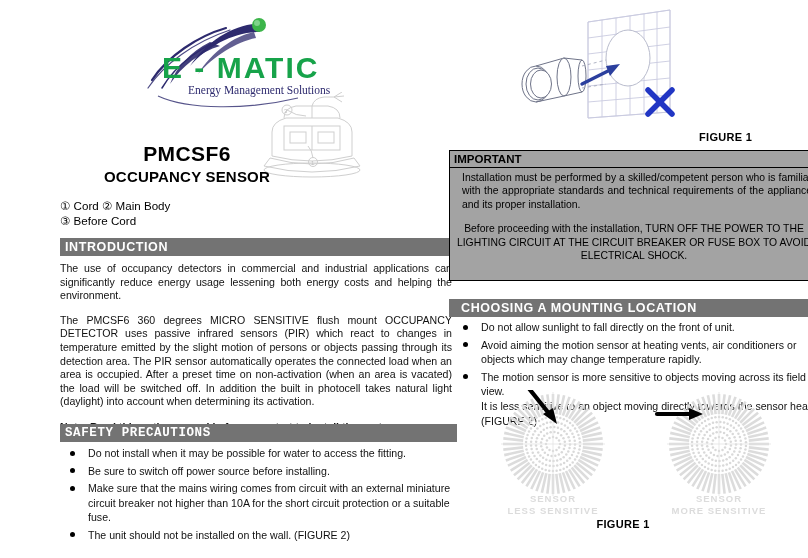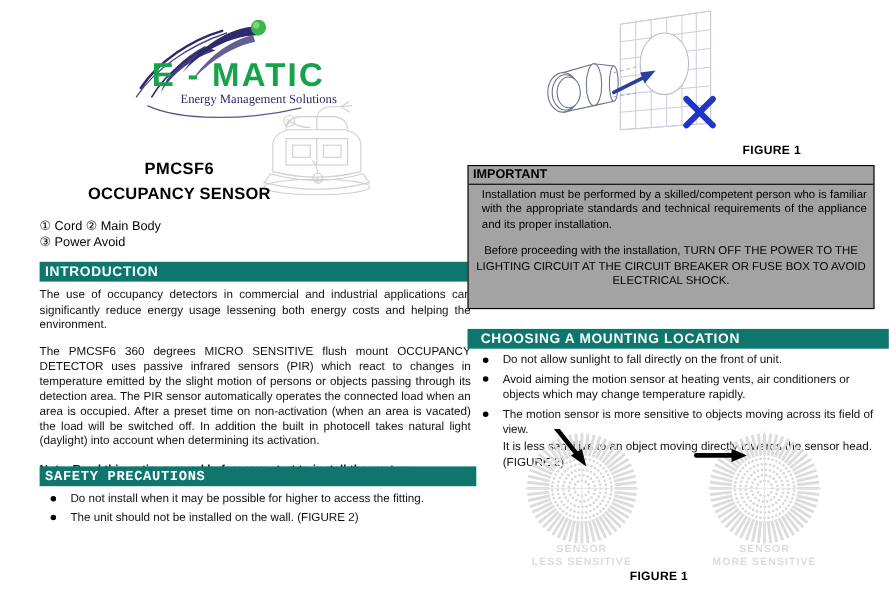--- a/index.html
+++ b/index.html
@@ -11,39 +11,40 @@
     width: 808px;
     height: 558px;
     position: relative;
     font-family: "Liberation Sans", sans-serif;
     color: #000000;
     overflow: hidden;
   }
   .page {
     position: absolute;
     inset: 0;
+    margin-left: 24px;
   }
 
   
   .col-left {
     position: absolute;
     left: 18px;
     top: 0;
     width: 392px;
     height: 558px;
   }
   .col-right {
     position: absolute;
     left: 421px;
     top: 0;
     width: 376px;
     height: 558px;
   }
   .band {
-    background: #0f766e;
+    background: #737373;
     color: #ffffff;
     font-weight: bold;
     font-size: 12.5px;
     letter-spacing: 0.6px;
     padding: 2px 0 2px 5px;
     line-height: 14px;
   }
   .body-text {
     font-size: 10.6px;
     line-height: 13.6px;
@@ -86,21 +87,21 @@
 
   
   .title-block {
     position: absolute;
     left: 40px;
     top: 142px;
     width: 210px;
     text-align: center;
   }
   .model-name {
-    font-size: 15px;
+    font-size: 21px;
     font-weight: bold;
     letter-spacing: 0.4px;
     line-height: 24px;
   }
   .product-name {
     font-size: 15px;
     font-weight: bold;
     letter-spacing: 0.2px;
     line-height: 20px;
     margin-top: 1px;
@@ -267,33 +268,35 @@
       </svg>
     </div>
 
     <div class="title-block">
       <div class="model-name">PMCSF6</div>
       <div class="product-name">OCCUPANCY SENSOR</div>
     </div>
 
     <div class="parts-legend">
       <div>① Cord ② Main Body</div>
-      <div>③ Power Avoid</div>
+      <div>③ Before Cord</div>
     </div>
 
     <div class="band sec-intro-band">INTRODUCTION</div>
     <div class="sec-intro-body body-text">
       <p>The use of occupancy detectors in commercial and industrial applications can significantly reduce energy usage lessening both energy costs and helping the environment.</p>
       <p>The PMCSF6 360 degrees MICRO SENSITIVE flush mount OCCUPANCY DETECTOR uses passive infrared sensors (PIR) which react to changes in temperature emitted by the slight motion of persons or objects passing through its detection area. The PIR sensor automatically operates the connected load when an area is occupied. After a preset time on non-activation (when an area is vacated) the load will be switched off. In addition the built in photocell takes natural light (daylight) into account when determining its activation.</p>
       <div class="note-line">Note: Read this entire manual before you start to install the system.</div>
     </div>
 
     <div class="band sec-safety-band">SAFETY PRECAUTIONS</div>
     <ul class="bullet-list sec-safety-list">
-      <li><span class="dot"></span><span>Do not install when it may be possible for higher to access the fitting.</span></li>
+      <li><span class="dot"></span><span>Do not install when it may be possible for water to access the fitting.</span></li>
+      <li><span class="dot"></span><span>Be sure to switch off power source before installing.</span></li>
+      <li><span class="dot"></span><span>Make sure that the mains wiring comes from circuit with an external miniature circuit breaker not higher than 10A for the short circuit protection or a suitable fuse.</span></li>
       <li><span class="dot"></span><span>The unit should not be installed on the wall. (FIGURE 2)</span></li>
     </ul>
   </div>
 
   <div class="col-right">
 
     <div class="fig1-art">
       <svg width="260" height="124" viewBox="0 0 260 124">
 
         <g stroke="#c9cbe0" stroke-width="0.9" fill="none">

